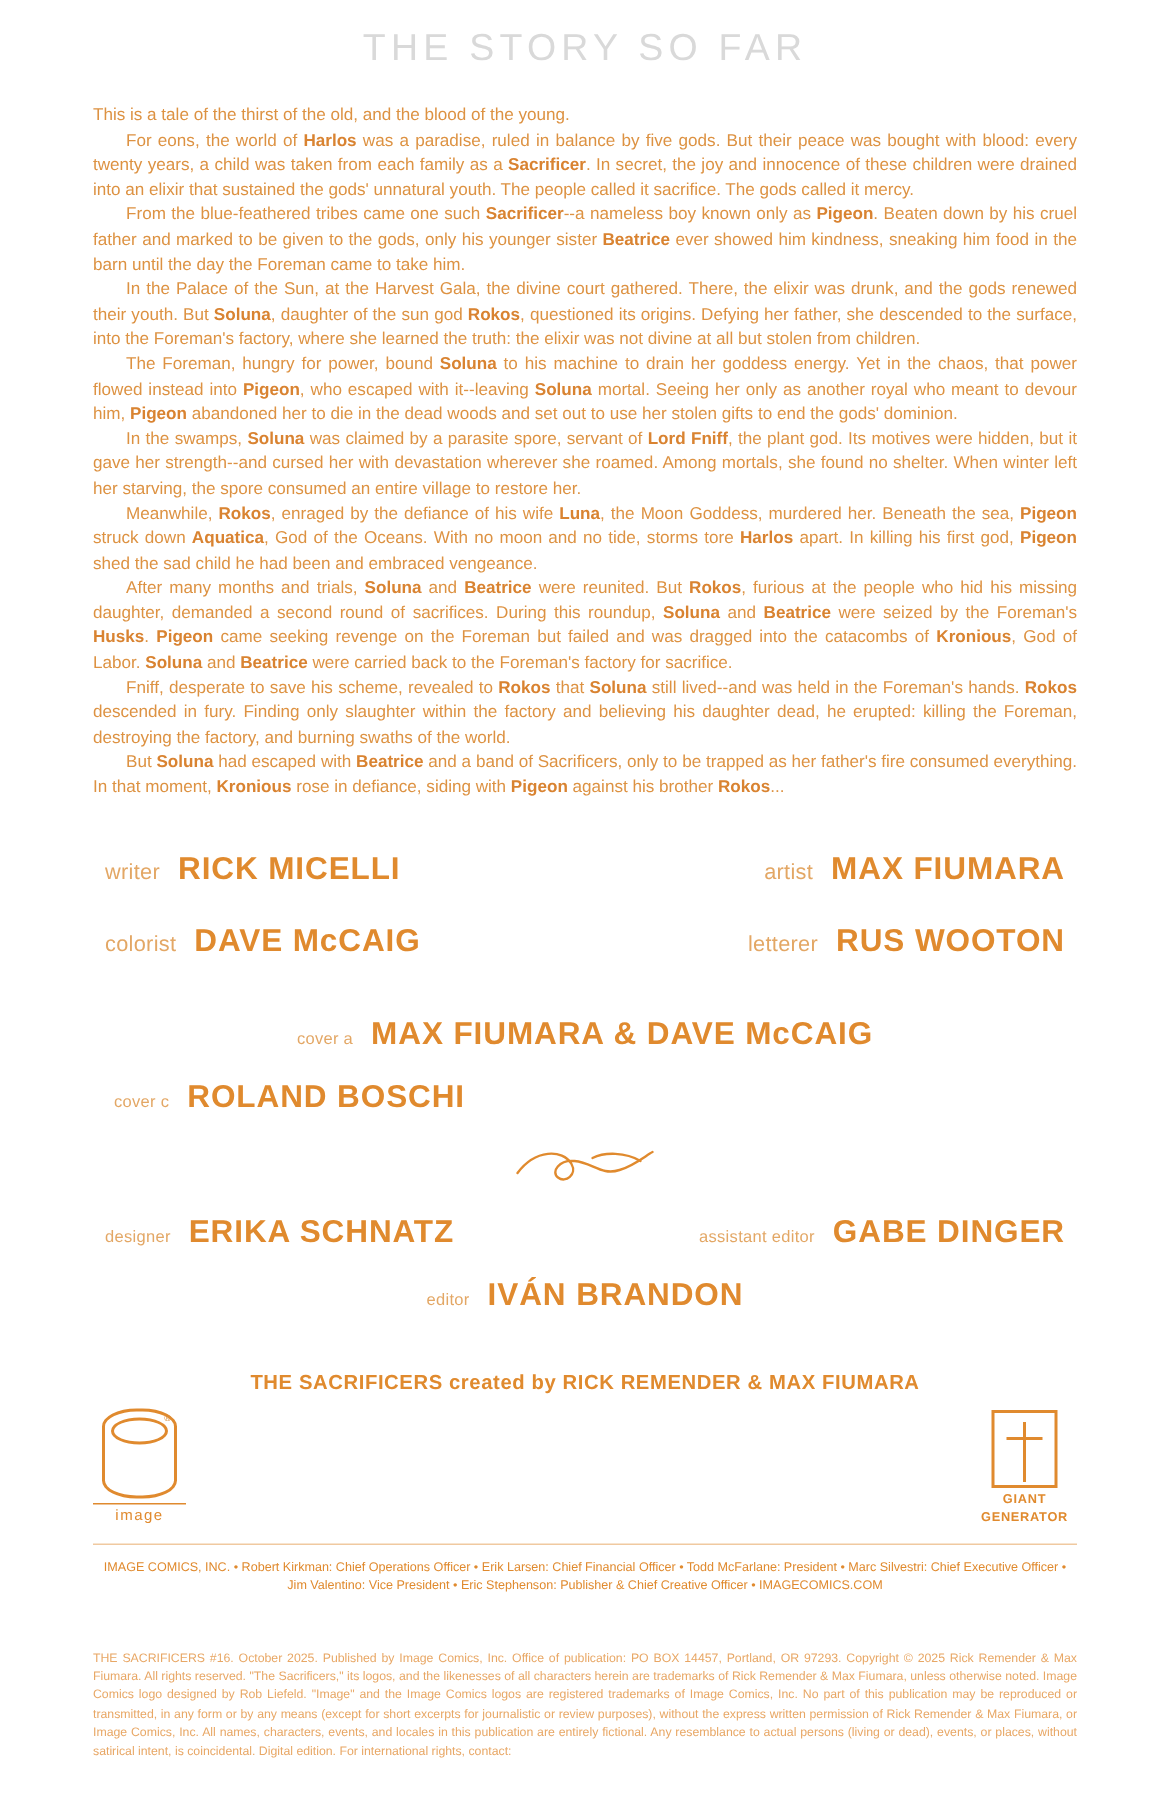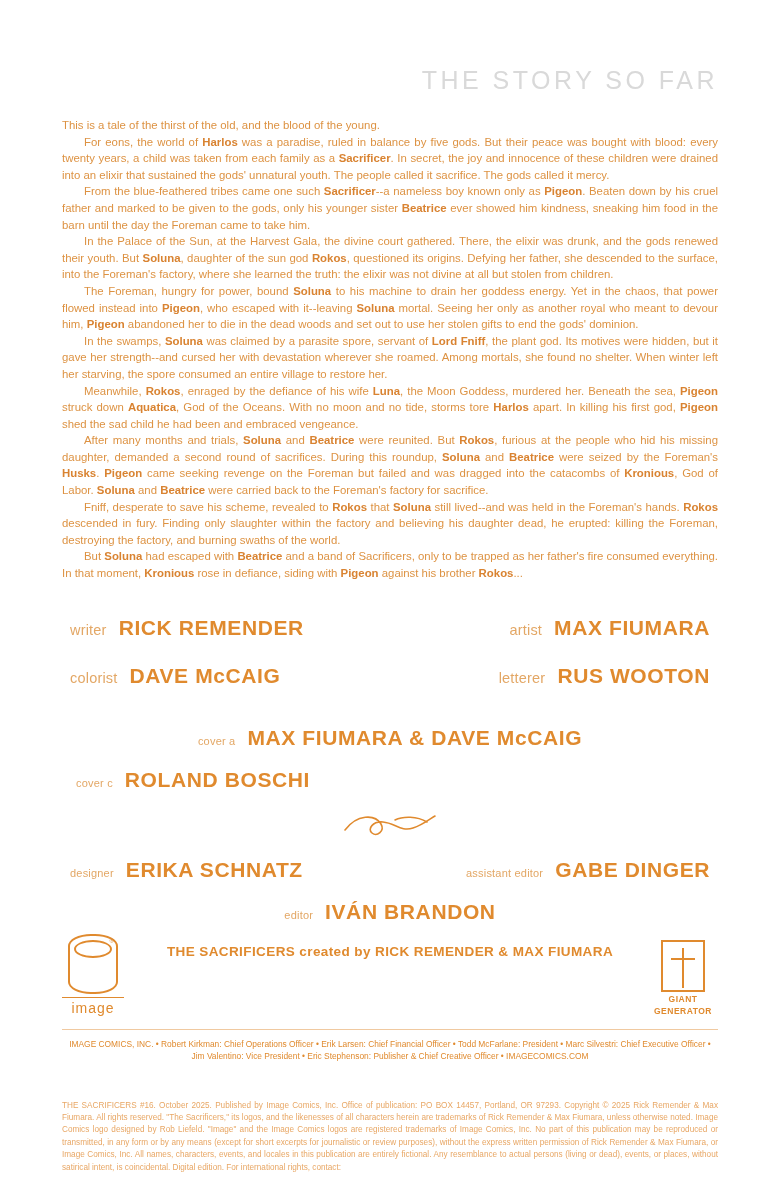--- a/index.html
+++ b/index.html
@@ -18,28 +18,28 @@
   .page {
     position: relative;
     width: 780px;
     height: 1200px;
     box-sizing: border-box;
     padding: 0 62px;
   }
 
   
   .title {
-    text-align: right;
+    text-align: center;
     font-family: "Liberation Sans", sans-serif;
     font-size: 25px;
     letter-spacing: 3.5px;
     color: #d9d9d9;
     font-weight: normal;
     margin: 0;
-    padding-top: 66px;
+    padding-top: 18px;
     text-transform: uppercase;
   }
 
   
   .story {
     margin-top: 22px;
     font-size: 11.4px;
     line-height: 16.6px;
     color: #dd9242;
     text-align: justify;
@@ -111,21 +111,21 @@
     margin: 10px 0 14px 0;
   }
 
   
   .created-by {
     text-align: center;
     font-size: 13.5px;
     font-weight: bold;
     color: #e08a2e;
     letter-spacing: 0.4px;
-    margin-top: 20px;
+    margin-top: 38px;
   }
 
   
   .logo-image {
     position: absolute;
     left: 62px;
     bottom: 184px;
     width: 62px;
     text-align: center;
   }
@@ -141,21 +141,21 @@
     content: "";
     position: absolute;
     left: 4px;
     top: 4px;
     right: 4px;
     height: 14px;
     border: 2px solid #e08a2e;
     border-radius: 50%;
   }
   .img-word {
-    font-size: 14px;
+    font-size: 10px;
     letter-spacing: 1px;
     color: #e08a2e;
     margin-top: 3px;
     border-top: 1.5px solid #e08a2e;
     padding-top: 2px;
   }
   .reg {
     position: absolute;
     right: 2px;
     top: 2px;
@@ -250,21 +250,21 @@
     <p>After many months and trials, <b>Soluna</b> and <b>Beatrice</b> were reunited. But <b>Rokos</b>, furious at the people who hid his missing daughter, demanded a second round of sacrifices. During this roundup, <b>Soluna</b> and <b>Beatrice</b> were seized by the Foreman's <b>Husks</b>. <b>Pigeon</b> came seeking revenge on the Foreman but failed and was dragged into the catacombs of <b>Kronious</b>, God of Labor. <b>Soluna</b> and <b>Beatrice</b> were carried back to the Foreman's factory for sacrifice.</p>
     <p>Fniff, desperate to save his scheme, revealed to <b>Rokos</b> that <b>Soluna</b> still lived--and was held in the Foreman's hands. <b>Rokos</b> descended in fury. Finding only slaughter within the factory and believing his daughter dead, he erupted: killing the Foreman, destroying the factory, and burning swaths of the world.</p>
     <p>But <b>Soluna</b> had escaped with <b>Beatrice</b> and a band of Sacrificers, only to be trapped as her father's fire consumed everything. In that moment, <b>Kronious</b> rose in defiance, siding with <b>Pigeon</b> against his brother <b>Rokos</b>...</p>
   </div>
 
   <div class="credits">
 
     <div class="row-2col" style="padding:0 8px; margin-top:34px;">
       <div class="credit-pair">
         <span class="role">writer</span>
-        <span class="name">RICK REMENDER</span>
+        <span class="name">RICK MICELLI</span>
       </div>
       <div class="credit-pair">
         <span class="role">artist</span>
         <span class="name">MAX FIUMARA</span>
       </div>
     </div>
 
     <div class="row-2col" style="padding:0 8px; margin-top:24px;">
       <div class="credit-pair">
         <span class="role">colorist</span>

